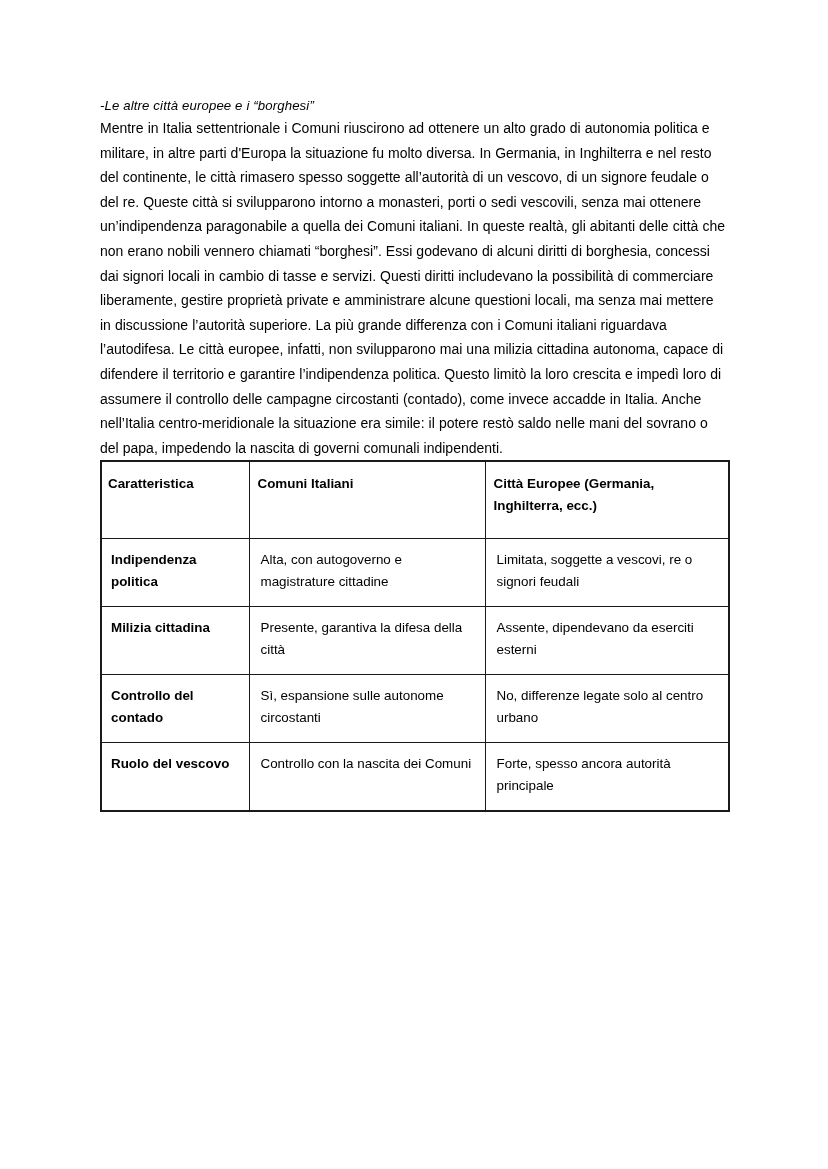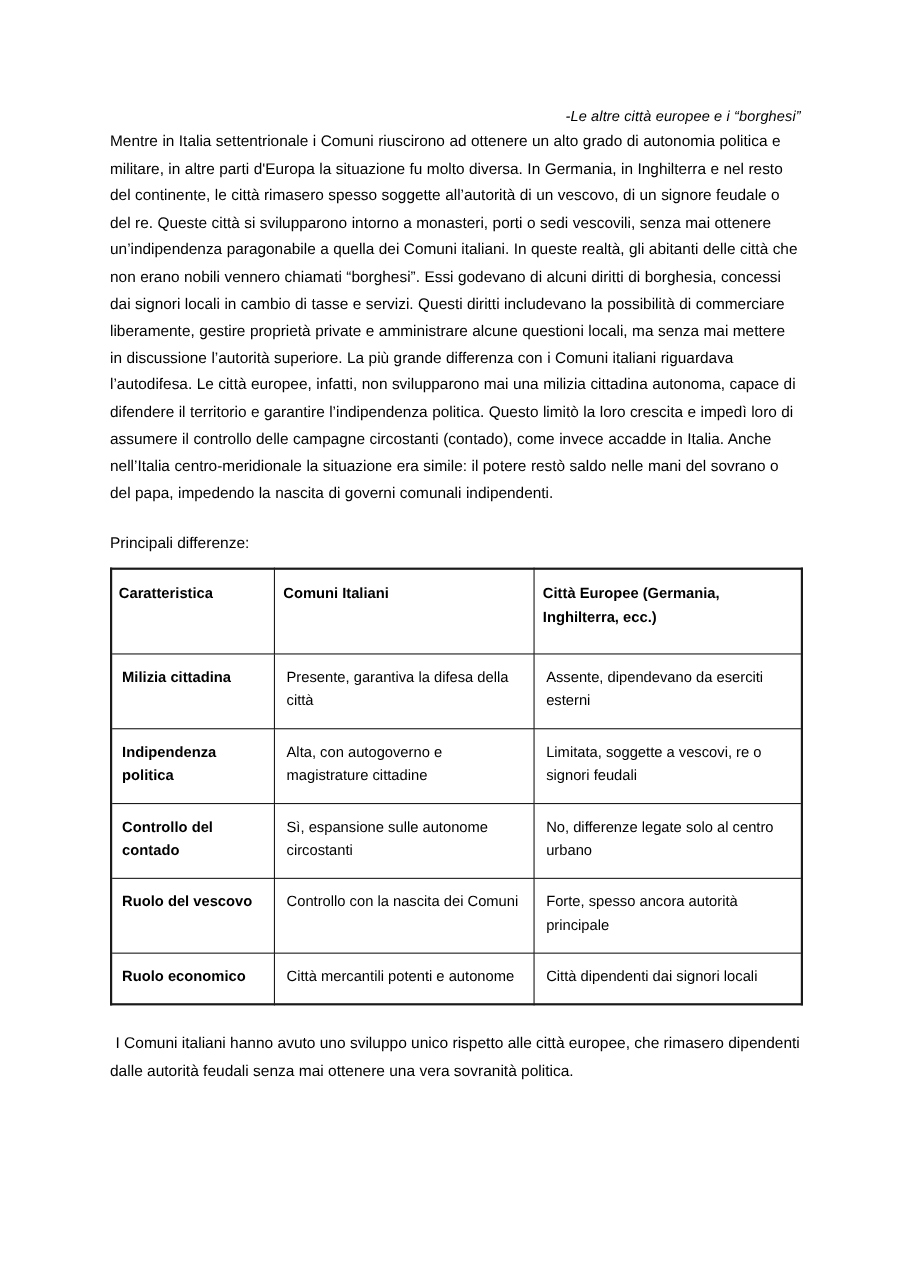--- a/index.html
+++ b/index.html
@@ -23,21 +23,20 @@
     left: 100px;
     top: 96px;
     width: 628px;
   }
   .section-heading {
     font-style: italic;
     font-size: 13.2px;
     line-height: 19px;
     margin: 0 0 1px 0;
     letter-spacing: 0.01em;
-    text-align: right;
   }
   .body-par {
     font-size: 14px;
     line-height: 24.6px;
     margin: 0;
     text-align: left;
     word-spacing: 0.012em;
   }
   .table-intro {
     font-size: 14.1px;
@@ -91,60 +90,53 @@
 </head>
 <body>
 
 <div class="page">
   <div class="content">
 
     <p class="section-heading">-Le altre città europee e i “borghesi”</p>
 
     <p class="body-par">Mentre in Italia settentrionale i Comuni riuscirono ad ottenere un alto grado di autonomia politica e militare, in altre parti d'Europa la situazione fu molto diversa. In Germania, in Inghilterra e nel resto del continente, le città rimasero spesso soggette all’autorità di un vescovo, di un signore feudale o del re. Queste città si svilupparono intorno a monasteri, porti o sedi vescovili, senza mai ottenere un’indipendenza paragonabile a quella dei Comuni italiani. In queste realtà, gli abitanti delle città che non erano nobili vennero chiamati “borghesi”. Essi godevano di alcuni diritti di borghesia, concessi dai signori locali in cambio di tasse e servizi. Questi diritti includevano la possibilità di commerciare liberamente, gestire proprietà private e amministrare alcune questioni locali, ma senza mai mettere in discussione l’autorità superiore. La più grande differenza con i Comuni italiani riguardava l’autodifesa. Le città europee, infatti, non svilupparono mai una milizia cittadina autonoma, capace di difendere il territorio e garantire l’indipendenza politica. Questo limitò la loro crescita e impedì loro di assumere il controllo delle campagne circostanti (contado), come invece accadde in Italia. Anche nell’Italia centro-meridionale la situazione era simile: il potere restò saldo nelle mani del sovrano o del papa, impedendo la nascita di governi comunali indipendenti.</p>
 
-    <p class="table-intro">Principali differenze:</p>
 
     <table class="diff-table">
       <colgroup>
         <col class="c1">
           <col class="c2">
           <col class="c3">
       </colgroup>
       <thead>
         <tr>
           <th class="th-first">Caratteristica</th>
           <th>Comuni Italiani</th>
           <th>Città Europee (Germania, Inghilterra, ecc.)</th>
         </tr>
       </thead>
       <tbody>
         <tr>
+          <td class="feature">Indipendenza politica</td>
+          <td class="cell">Alta, con autogoverno e magistrature cittadine</td>
+          <td class="cell">Limitata, soggette a vescovi, re o signori feudali</td>
+        </tr>
+        <tr>
           <td class="feature">Milizia cittadina</td>
           <td class="cell">Presente, garantiva la difesa della città</td>
           <td class="cell">Assente, dipendevano da eserciti esterni</td>
-        </tr>
-        <tr>
-          <td class="feature">Indipendenza politica</td>
-          <td class="cell">Alta, con autogoverno e magistrature cittadine</td>
-          <td class="cell">Limitata, soggette a vescovi, re o signori feudali</td>
         </tr>
         <tr>
           <td class="feature">Controllo del contado</td>
           <td class="cell">Sì, espansione sulle autonome circostanti</td>
           <td class="cell">No, differenze legate solo al centro urbano</td>
         </tr>
         <tr>
           <td class="feature">Ruolo del vescovo</td>
           <td class="cell">Controllo con la nascita dei Comuni</td>
           <td class="cell">Forte, spesso ancora autorità principale</td>
         </tr>
-        <tr>
-          <td class="feature">Ruolo economico</td>
-          <td class="cell">Città mercantili potenti e autonome</td>
-          <td class="cell">Città dipendenti dai signori locali</td>
-        </tr>
       </tbody>
     </table>
 
-    <p class="closing-par"><span class="lead-space"></span><span>I Comuni italiani hanno avuto uno sviluppo unico rispetto alle città europee, che rimasero dipendenti dalle autorità feudali senza mai ottenere una vera sovranità politica.</span></p>
 
   </div>
 </div>
 
 </body></html>

